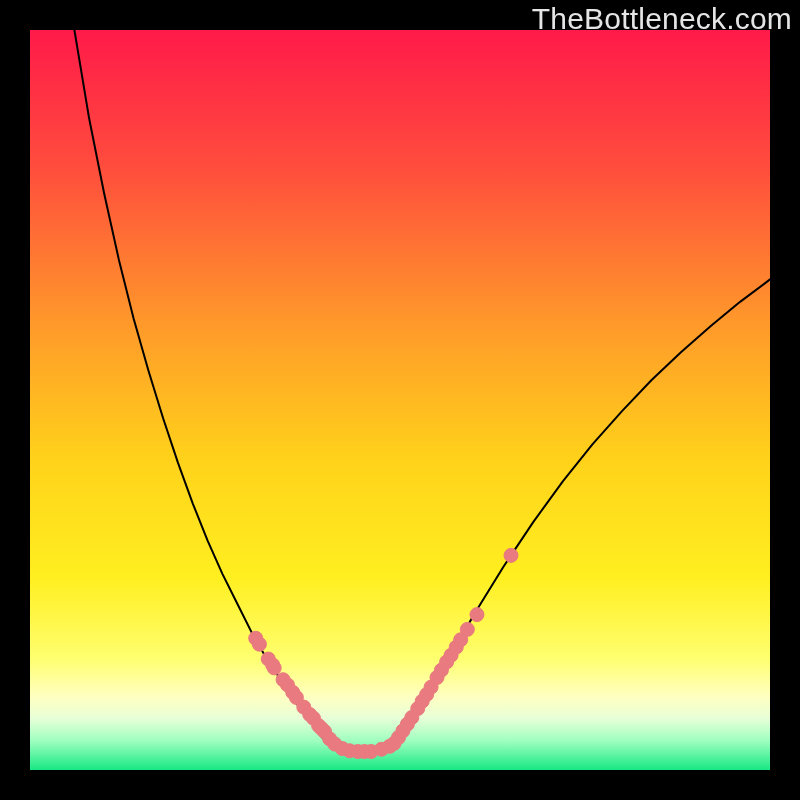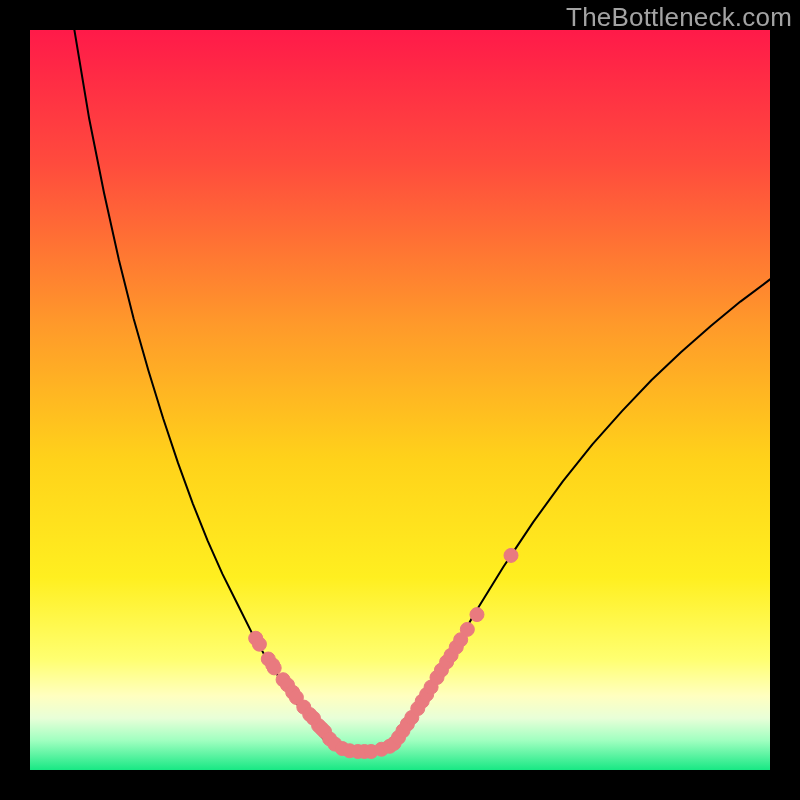--- a/index.html
+++ b/index.html
@@ -8,23 +8,23 @@
     width: 800px;
     height: 800px;
     background: #000;
     position: relative;
   }
   .watermark {
     position: absolute;
     top: 2px;
     right: 8px;
     font-family: Arial, Helvetica, sans-serif;
-    font-size: 26px;
+    font-size: 30px;
     font-weight: 500;
-    color: #a3a3a3;
+    color: #e5e5e5;
     letter-spacing: 0.2px;
     z-index: 10;
   }
   .plot-area {
     position: absolute;
     left: 30px;
     top: 30px;
     width: 740px;
     height: 740px;
   }

